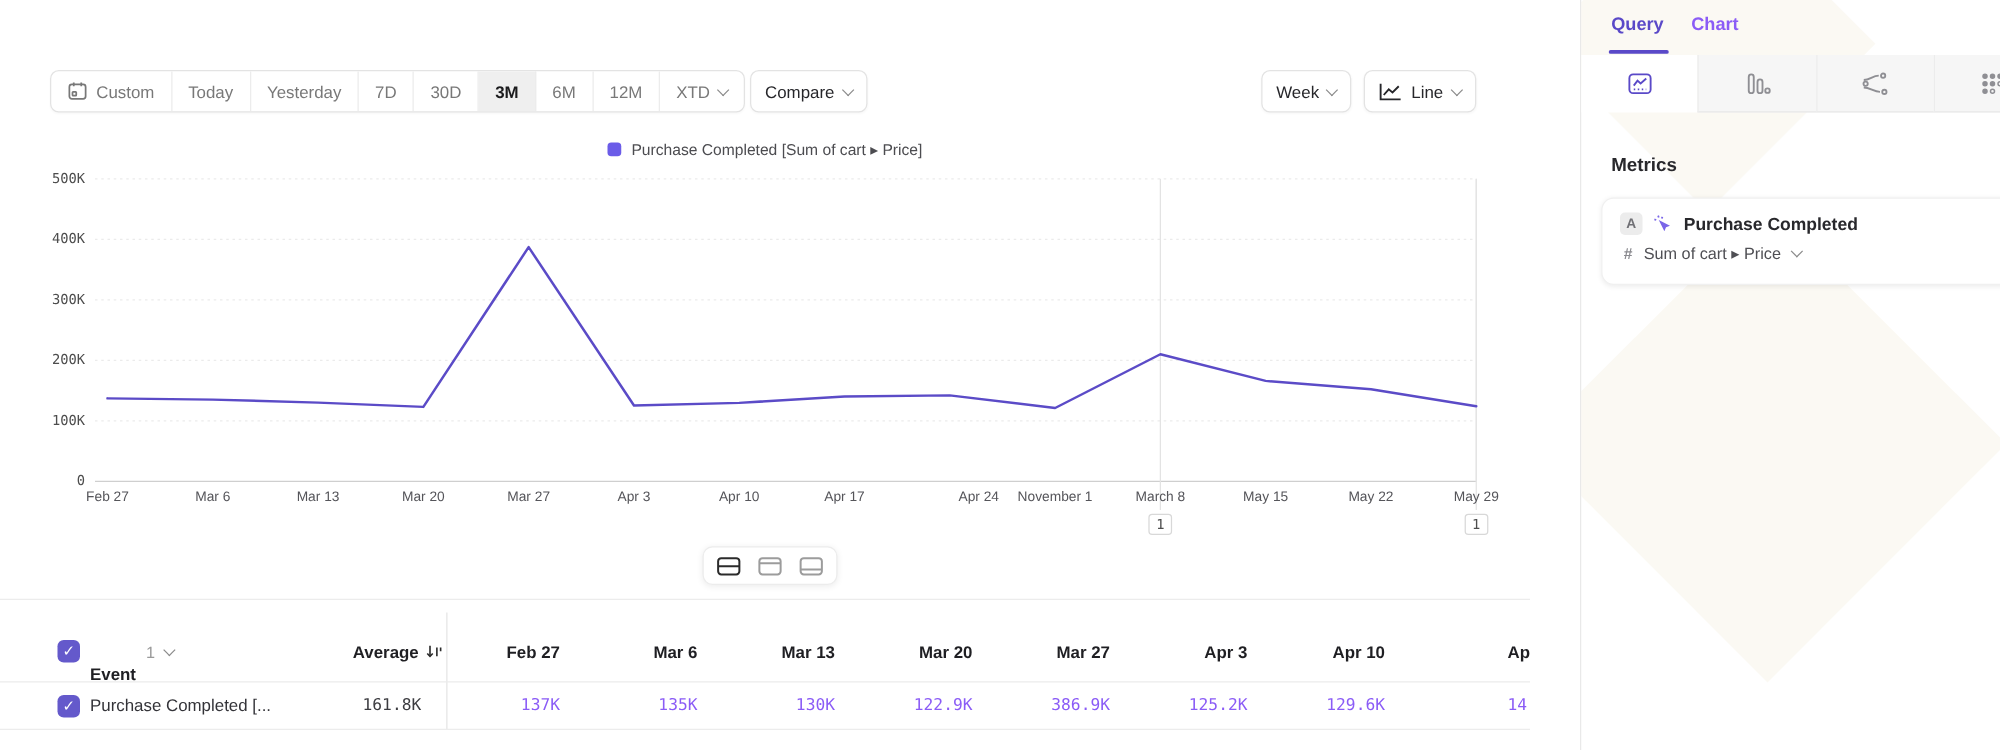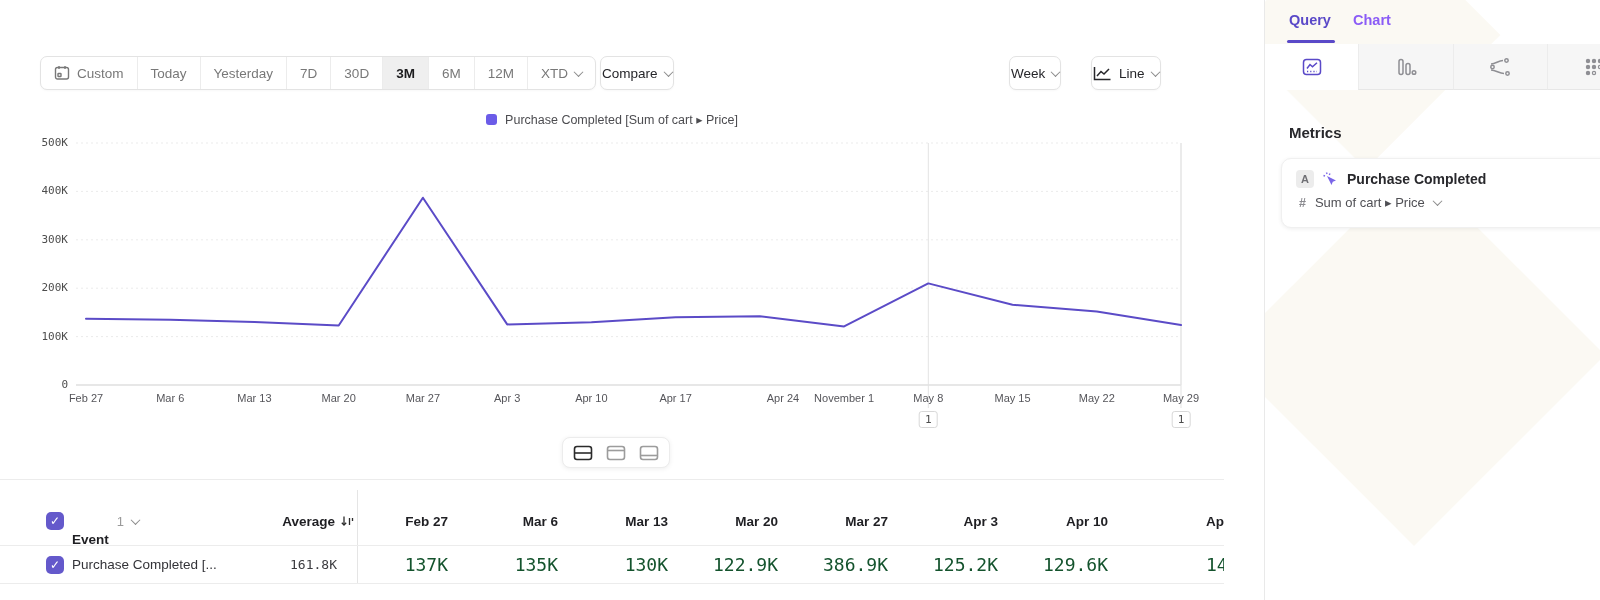--- a/index.html
+++ b/index.html
@@ -10,21 +10,21 @@
   
   .main { position:absolute; left:0; top:0; width:1224px; height:600px; overflow:hidden; background:#fff; }
 
   
   .seg { position:absolute; left:40px; top:56px; height:34px; display:flex; align-items:stretch;
          border:1px solid #e3e3e3; border-radius:7px; background:#fff; box-shadow:0 1px 2px rgba(0,0,0,.03); overflow:hidden; }
   .seg-item { display:flex; align-items:center; gap:7px; padding:0 13px; font-size:13.5px; color:#787878;
               border-right:1px solid #ececec; cursor:pointer; white-space:nowrap; }
   .seg-item:last-child { border-right:none; }
   .seg-item.active { background:#efefef; color:#1c1c1e; font-weight:bold; }
-  .btn { position:absolute; top:56px; height:34px; display:flex; align-items:center; gap:7px; padding:0 1px;
+  .btn { position:absolute; top:56px; height:34px; display:flex; align-items:center; gap:7px; padding:0 11px;
          border:1px solid #e3e3e3; border-radius:7px; background:#fff; font-size:13.5px; color:#26262a;
          box-shadow:0 1px 2px rgba(0,0,0,.03); cursor:pointer; white-space:nowrap; }
   .chev { width:7px; height:7px; border-right:1.5px solid #8a8a8a; border-bottom:1.5px solid #8a8a8a;
           transform:rotate(45deg) translate(-1px,-1px); display:inline-block; flex:none; }
 
   
   .legend { position:absolute; left:0; top:112px; width:1224px; display:flex; justify-content:center;
             align-items:center; gap:8px; font-size:12.5px; color:#4c4c50; }
   .legend-swatch { width:11px; height:11px; border-radius:3px; background:#6b5ce8; flex:none; }
 
@@ -54,21 +54,21 @@
   .t-event-label { font-size:13.5px; font-weight:bold; color:#1f1f23;margin-top:36px; }
   .t-event-count { font-size:13px; color:#9a9a9a; }
   .t-avg-h { position:absolute; left:230px; top:0; width:124px; height:100%; display:flex; align-items:center;
              justify-content:flex-end; gap:5px; font-size:13.5px; font-weight:bold; color:#1f1f23; }
   .t-avg-v { position:absolute; left:237px; top:0; width:100px; height:100%; display:flex; align-items:center;
              justify-content:flex-end; font-family:"DejaVu Sans Mono", monospace; font-size:13px; color:#3c3c40; }
   .t-row-label { font-size:13.5px; color:#333338; }
   .date-h { position:absolute; top:0; height:100%; display:flex; align-items:center; justify-content:flex-end;
             font-size:13.5px; font-weight:bold; color:#1f1f23; }
   .date-v { position:absolute; top:0; height:100%; display:flex; align-items:center; justify-content:flex-end;
-            font-family:"DejaVu Sans Mono", monospace; font-size:18px; color:#14532d; }
+            font-family:"DejaVu Sans Mono", monospace; font-size:13px; color:#8b5cf6; }
 
   
   .panel { position:absolute; left:1264px; top:0; width:376px; height:600px; background:#fff;
            border-left:1px solid #e9e9e9; overflow:hidden; }
   .wm { position:absolute; background:#f6f1e4; opacity:.45; transform:rotate(45deg); z-index:0; }
   .panel-tabs { position:absolute; left:0; top:0; width:376px; height:44px; z-index:2; }
   .ptab { position:absolute; top:12px; font-size:14.5px; cursor:pointer; }
   .ptab.q { left:24px; color:#5a49c8; font-weight:bold; }
   .ptab.c { left:88px; color:#8b5cf6;font-weight:bold; }
   .ptab-underline { position:absolute; left:22px; top:40px; width:48px; height:3px; border-radius:2px; background:#5a49c8; }
@@ -186,21 +186,21 @@
         <span class="xlabel" style="left: 86px;">Feb 27</span>
         <span class="xlabel" style="left: 170.231px;">Mar 6</span>
         <span class="xlabel" style="left: 254.462px;">Mar 13</span>
         <span class="xlabel" style="left: 338.692px;">Mar 20</span>
         <span class="xlabel" style="left: 422.923px;">Mar 27</span>
         <span class="xlabel" style="left: 507.154px;">Apr 3</span>
         <span class="xlabel" style="left: 591.385px;">Apr 10</span>
         <span class="xlabel" style="left: 675.615px;">Apr 17</span>
         <span class="xlabel" style="left: 783px;">Apr 24</span>
         <span class="xlabel" style="left: 844.077px;">November 1</span>
-        <span class="xlabel" style="left: 928.308px;">May 8</span>
+        <span class="xlabel" style="left: 928.308px;">March 8</span>
         <span class="xlabel" style="left: 1012.54px;">May 15</span>
         <span class="xlabel" style="left: 1096.77px;">May 22</span>
         <span class="xlabel" style="left: 1181px;">May 29</span>
       </div>
 
     <div class="toggles">
       <div class="toggle-btn">
         <svg width="20" height="16" viewBox="0 0 20 16" fill="none" stroke="#2b2b2b" stroke-width="1.6">
           <rect x="1.5" y="1.5" width="17" height="13" rx="2.5"></rect>
             <line x1="1.5" y1="8" x2="18.5" y2="8"></line>

